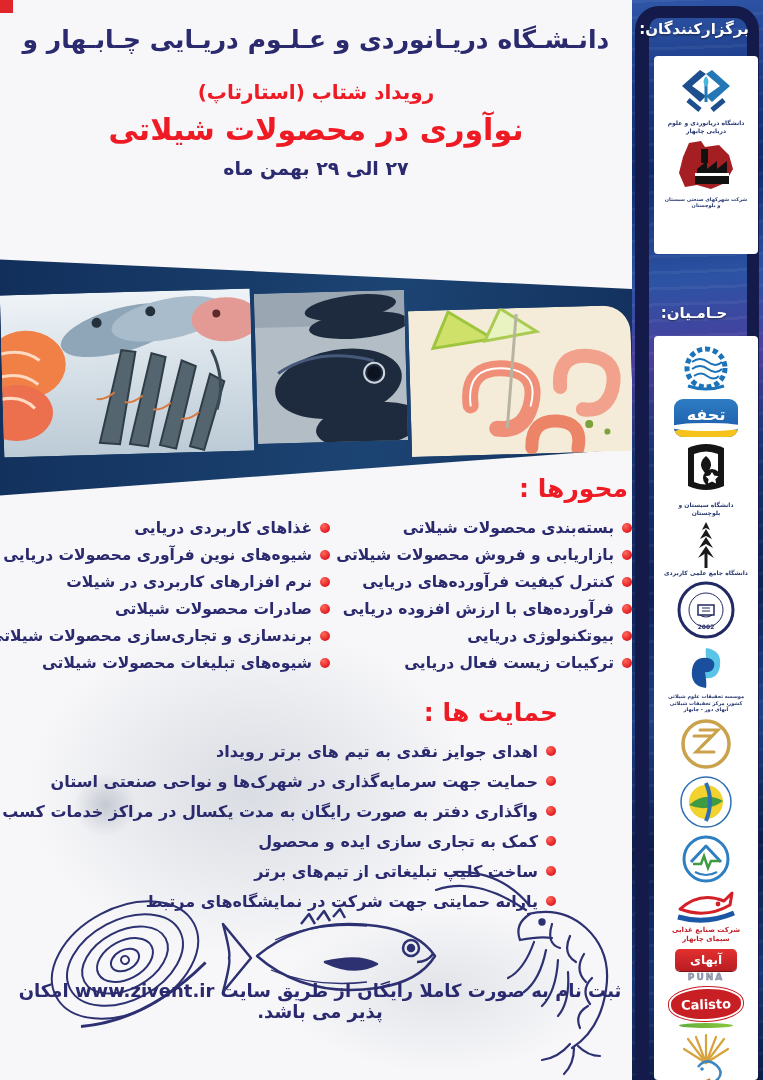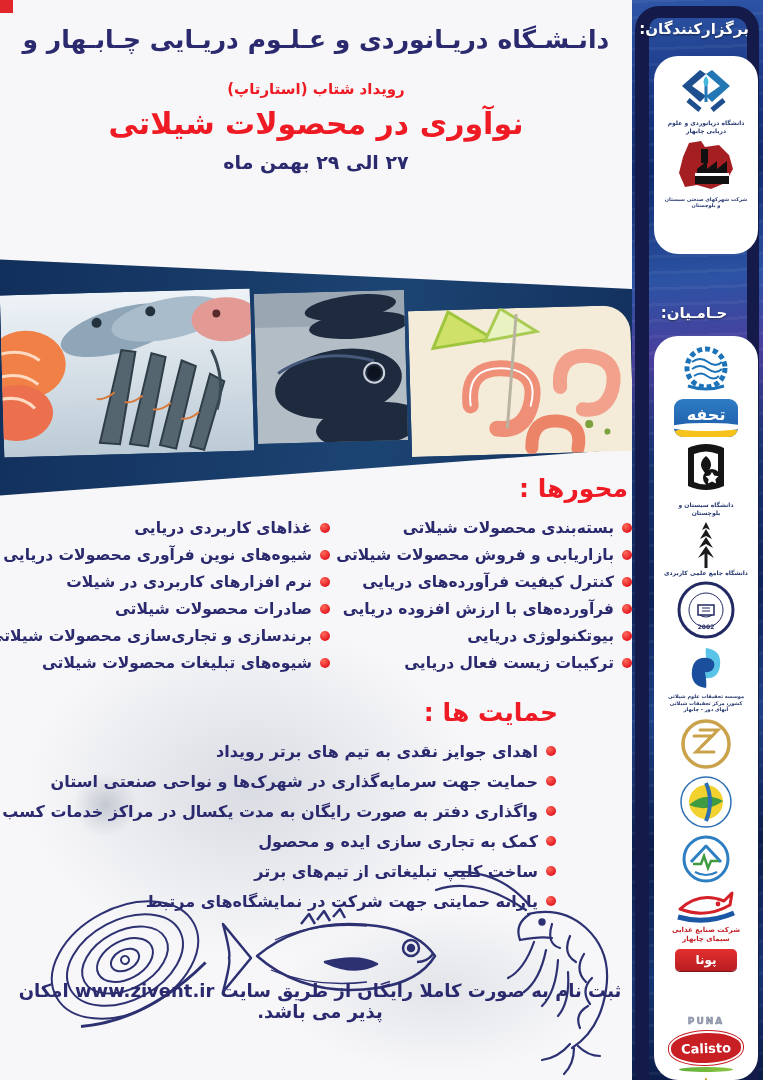--- a/index.html
+++ b/index.html
@@ -12,21 +12,21 @@
   
   .wm{position:absolute; pointer-events:none;}
   .wm1{left:-60px;top:560px;width:620px;height:460px;background:radial-gradient(closest-side,rgba(148,158,174,.30),rgba(148,158,174,0) 72%);}
   .wm2{left:60px;top:760px;width:90px;height:90px;border-radius:50%;background:radial-gradient(closest-side,rgba(120,132,150,.35),rgba(120,132,150,0) 70%);}
   .wm3{left:230px;top:880px;width:420px;height:220px;background:radial-gradient(closest-side,rgba(150,160,176,.22),rgba(150,160,176,0) 75%);}
   
   .corner-red{position:absolute;left:0;top:0;width:13px;height:13px;background:#e0262b;}
   
   .header{position:absolute; top:22px; left:0; width:632px; text-align:center;}
   .org-line{color:#2b2a6e;font-weight:bold;font-size:25px;line-height:36px;margin:0;}
-  .event-type{color:#ee1b24;font-weight:bold;font-size:15px;margin-top:22px;}
+  .event-type{color:#ee1b24;font-weight:bold;font-size:20px;margin-top:22px;}
   .event-title{color:#ee1b24;font-weight:bold;font-size:30px;margin-top:8px;letter-spacing:0;}
   .event-date{color:#2b2a6e;font-weight:bold;font-size:19px;margin-top:10px;}
   
   .photo-band{position:absolute;top:252px;left:0;width:632px;height:246px;}
   .band-bg{position:absolute;inset:0;background:linear-gradient(100deg,#122f5b,#1c4473 60%,#122f5b);
     clip-path:polygon(0 3%, 100% 15%, 100% 80%, 0 99%);}
   .photo{position:absolute;overflow:hidden;transform:rotate(-1.6deg);}
   .photo-1{left:2px;top:40px;width:250px;height:162px;}
   .photo-2{left:256px;top:40px;width:150px;height:150px;}
   .photo-3{left:410px;top:56px;width:222px;height:146px;border-radius:0 28px 0 0;}
@@ -53,32 +53,32 @@
   .sidebar{position:absolute;right:0;top:0;width:131px;height:1080px;
     background:
       repeating-linear-gradient(178deg, rgba(255,255,255,.05) 0 3px, rgba(0,0,0,0) 3px 16px),
       linear-gradient(175deg,#2f56a8 0%,#1b3a86 8%,#0f2a6b 16%,#2c53a4 26%,#4a3f9d 33%,#16336f 42%,#0d2257 55%,#1e4186 66%,#0b1c4a 78%,#163572 90%,#0a1a45 100%);
   }
   .sidebar-frame{position:absolute;left:3px;top:6px;width:124px;height:1090px;box-sizing:border-box;
     border:12px solid #141b4a;border-left-width:14px;border-radius:24px;pointer-events:none;}
   .side-label{position:absolute;left:0;width:124px;text-align:center;color:#ffffff;font-weight:bold;font-size:15px;text-shadow:0 1px 2px rgba(0,0,0,.5);}
   .label-organizers{top:20px;}
   .label-sponsors{top:304px;}
-  .side-panel{position:absolute;left:22px;width:104px;background:#ffffff;border-radius:24px;display:flex;flex-direction:column;align-items:center;overflow:hidden;}
+  .side-panel{position:absolute;left:22px;width:104px;background:#ffffff;border-radius:4px;display:flex;flex-direction:column;align-items:center;overflow:hidden;}
   .panel-organizers{top:56px;height:198px;padding-top:8px;box-sizing:border-box;gap:4px;}
   .panel-sponsors{top:336px;height:744px;padding-top:8px;box-sizing:border-box;gap:5px;}
   .logo{display:flex;flex-direction:column;align-items:center;gap:1px;flex:0 0 auto;}
   .logo-caption{font-size:6px;line-height:1.3;color:#23356e;font-weight:bold;text-align:center;width:84px;}
   .logo-caption.red{color:#c22026;font-size:7px;}
   .tohfeh-box{width:64px;height:38px;border-radius:9px;background:linear-gradient(180deg,#2e7cc4,#1c57a5);position:relative;overflow:hidden;display:flex;align-items:center;justify-content:center;}
   .tohfeh-word{color:#fff;font-weight:bold;font-size:16px;margin-top:-8px;}
   .tohfeh-wave{position:absolute;bottom:-6px;left:-4px;width:74px;height:16px;background:#f6c21c;border-radius:50% 50% 0 0;}
   .tohfeh-wave::before{content:"";position:absolute;top:-4px;left:0;width:74px;height:8px;background:#ffffff;border-radius:50%;}
   .puna-box{width:62px;height:22px;background:linear-gradient(180deg,#e33030,#b91d22);border-radius:5px;display:flex;align-items:center;justify-content:center;color:#fff;font-weight:bold;font-size:12px;box-shadow:0 1px 0 #7d1417;}
-  .puna-sub{font-size:9px;letter-spacing:2px;color:#9aa3b8;font-weight:bold;margin-top:44px;-webkit-text-stroke:.5px #7a8296;}
+  .puna-sub{font-size:9px;letter-spacing:2px;color:#9aa3b8;font-weight:bold;-webkit-text-stroke:.5px #7a8296;}
   .calisto-box{width:70px;height:30px;background:#c81f25;border:2px solid #fff;box-shadow:0 0 0 1px #c81f25;border-radius:50%/46%;display:flex;align-items:center;justify-content:center;color:#fff;font-weight:bold;font-size:13px;transform:rotate(-2deg);}
   .calisto-leaf{width:54px;height:5px;border-radius:50%;background:linear-gradient(90deg,#5fae3a,#8cc63f);margin-top:1px;}
 </style>
 </head>
 <body>
 
 <div class="poster">
 
   <div class="wm wm1"></div>
   <div class="wm wm2"></div>
@@ -432,21 +432,21 @@
       <div class="logo">
         <svg width="64" height="36" viewBox="0 0 64 36">
           <path d="M6 20 q20 -18 44 -8 l8 -8 l-2 12 q-24 14 -50 4 Z" fill="none" stroke="#d42027" stroke-width="3" stroke-linejoin="round"></path>
           <circle cx="44" cy="15" r="2.4" fill="#d42027"></circle>
           <path d="M4 28 q28 8 56 -4" fill="none" stroke="#1c57a5" stroke-width="5"></path>
         </svg>
         <div class="logo-caption red">شرکت صنایع غذایی سیمای چابهار</div>
       </div>
 
       <div class="logo">
-        <div class="puna-box">پونا</div>
+        <div class="puna-box">آبهای</div>
         <div class="puna-sub">PUNA</div>
       </div>
 
       <div class="logo">
         <div class="calisto-box">Calisto</div>
         <div class="calisto-leaf"></div>
       </div>
 
       <div class="logo">
         <svg width="60" height="52" viewBox="0 0 60 52">

